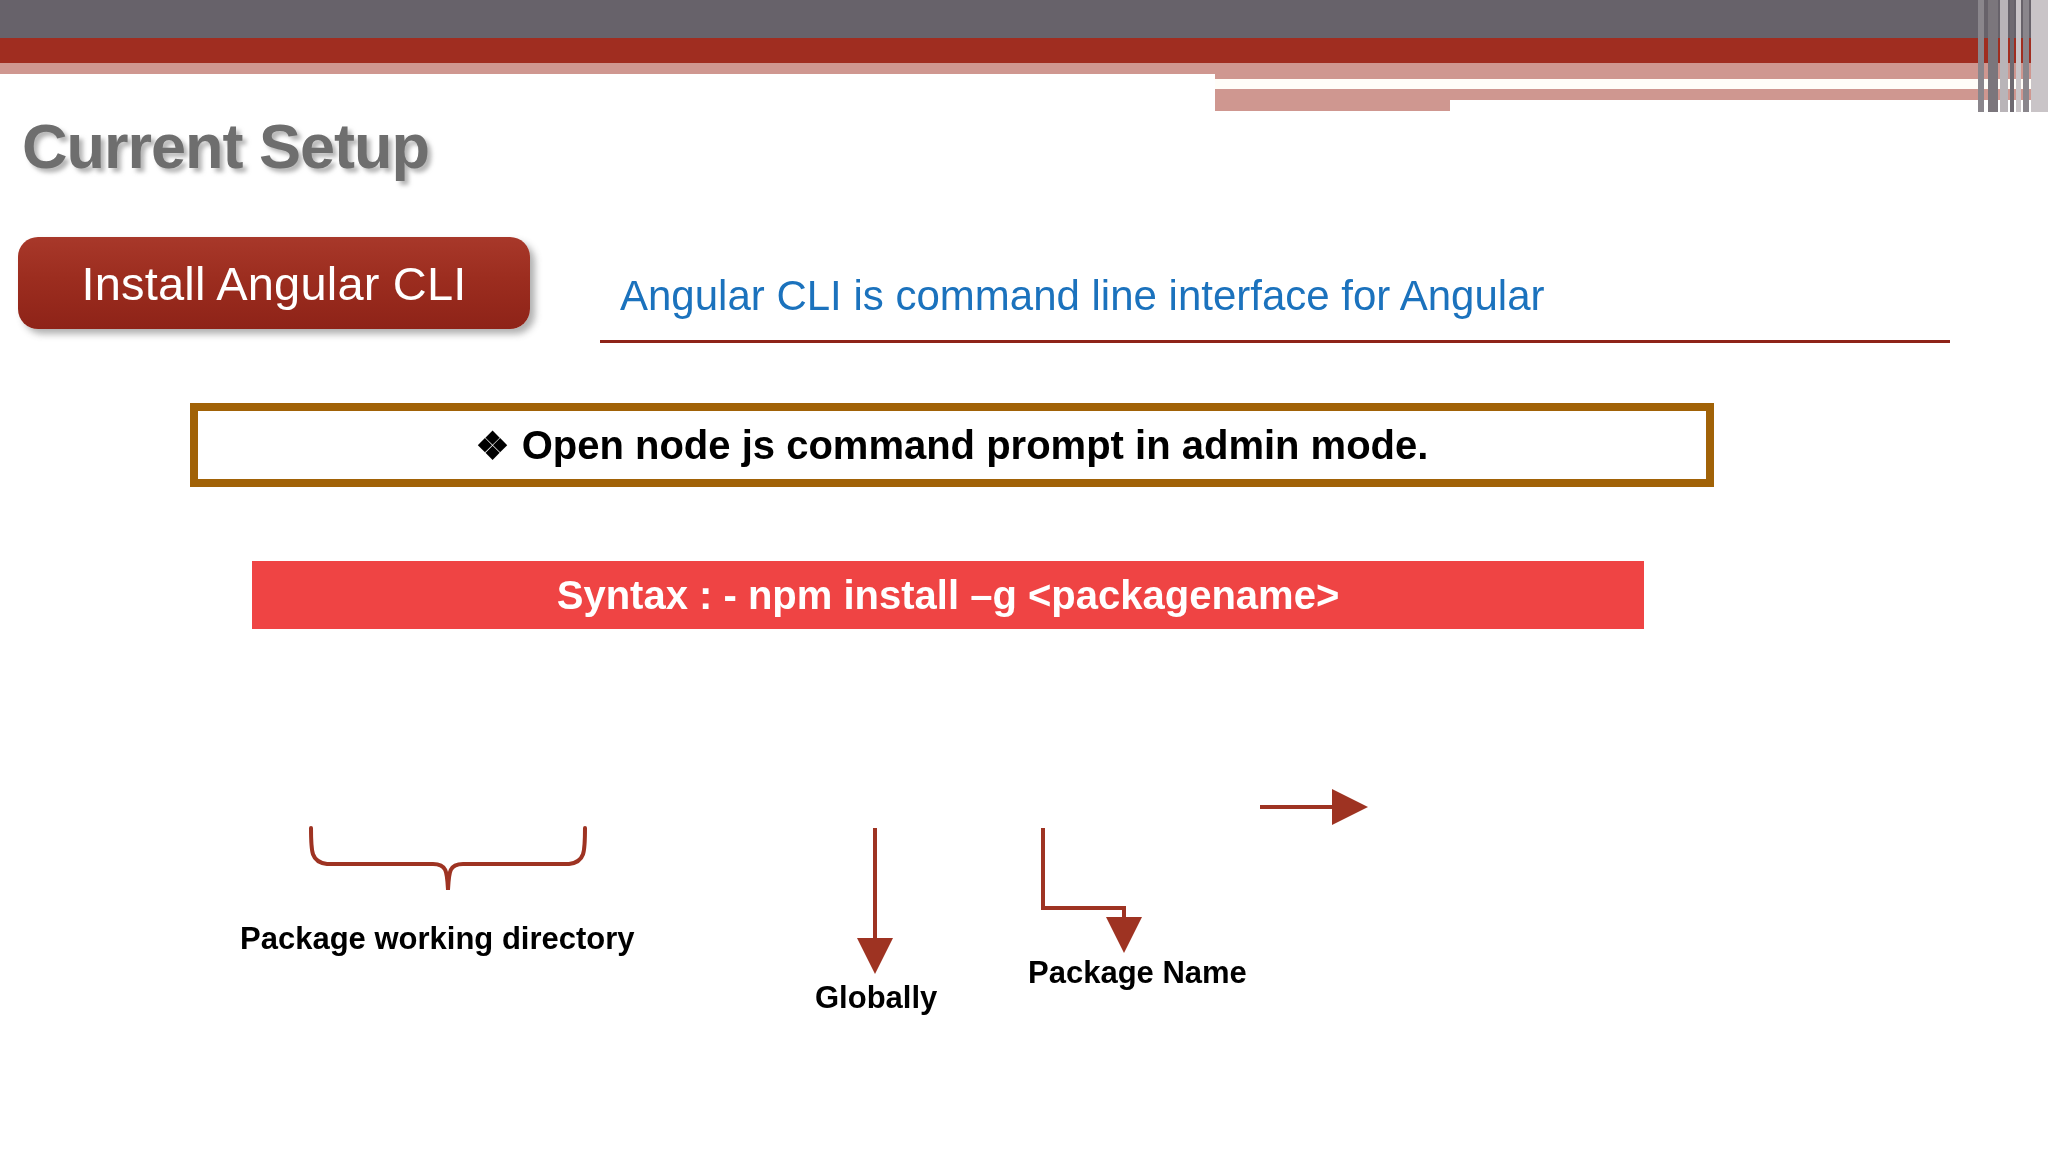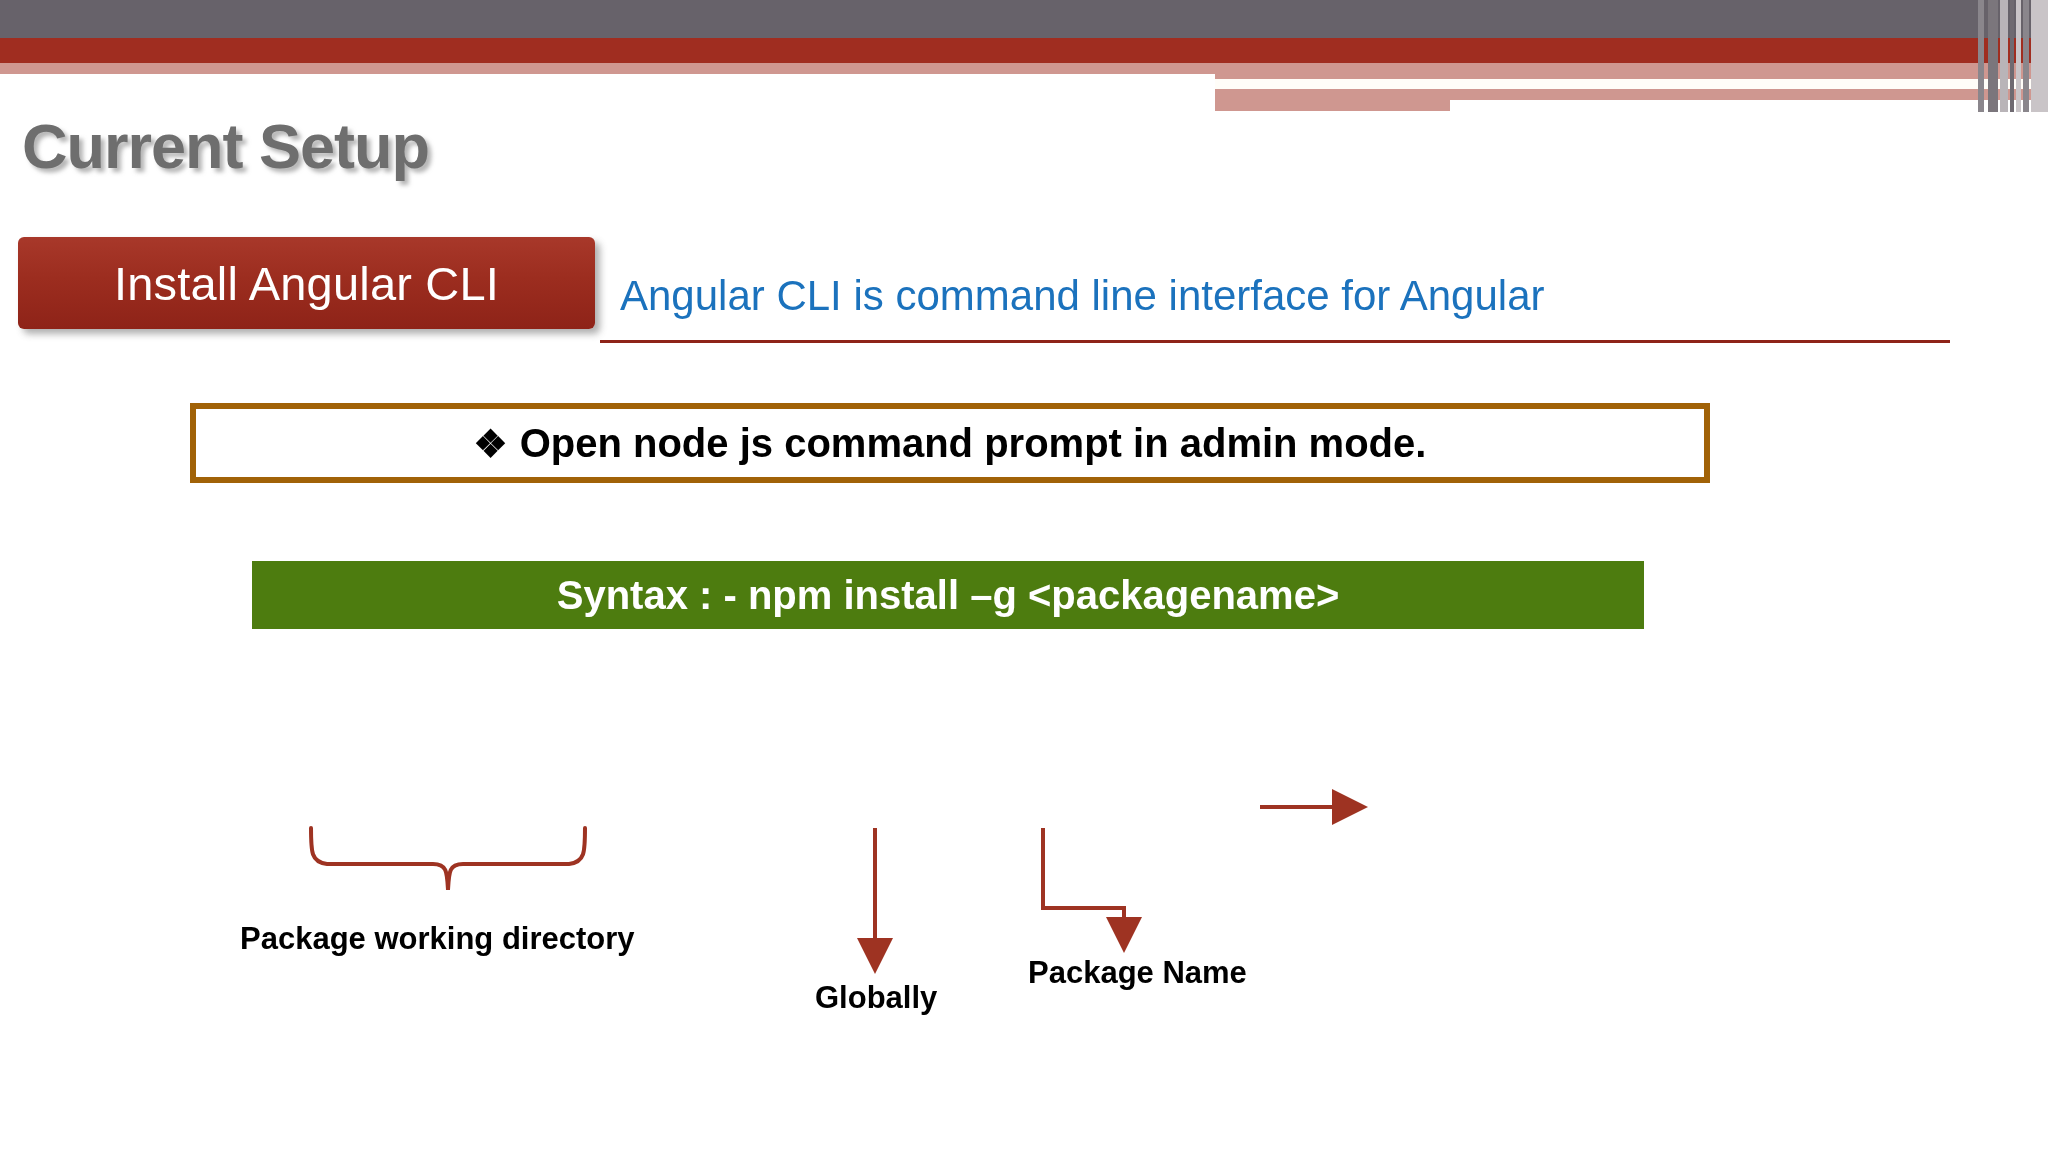--- a/index.html
+++ b/index.html
@@ -77,23 +77,23 @@
     letter-spacing: -1px;
     text-shadow: 4px 4px 4px rgba(120,120,120,0.55);
     white-space: nowrap;
   }
 
   
   .badge {
     position: absolute;
     left: 18px;
     top: 237px;
-    width: 577px;
+    width: 512px;
     height: 92px;
-    border-radius: 6px;
+    border-radius: 20px;
     background: linear-gradient(to bottom, #a8382a 0%, #9c2d1f 45%, #8e2318 100%);
     box-shadow: 5px 5px 7px rgba(80,80,80,0.45);
     display: flex;
     align-items: center;
     justify-content: center;
   }
   .badge-label {
     color: #ffffff;
     font-size: 47px;
     font-weight: 400;
@@ -120,21 +120,21 @@
     background: #8e2318;
   }
 
   
   .bullet-box {
     position: absolute;
     left: 190px;
     top: 403px;
     width: 1508px;
     height: 68px;
-    border: 6px solid #a16207;
+    border: 8px solid #a16207;
     background: #ffffff;
     display: flex;
     align-items: center;
     justify-content: center;
   }
   .bullet-text {
     font-size: 40px;
     font-weight: bold;
     color: #000000;
     white-space: nowrap;
@@ -144,21 +144,21 @@
     margin-right: 12px;
   }
 
   
   .syntax-bar {
     position: absolute;
     left: 252px;
     top: 561px;
     width: 1392px;
     height: 68px;
-    background: #4d7c0f;
+    background: #ef4444;
     display: flex;
     align-items: center;
     justify-content: center;
   }
   .syntax-text {
     color: #ffffff;
     font-size: 40px;
     font-weight: bold;
     white-space: nowrap;
   }

